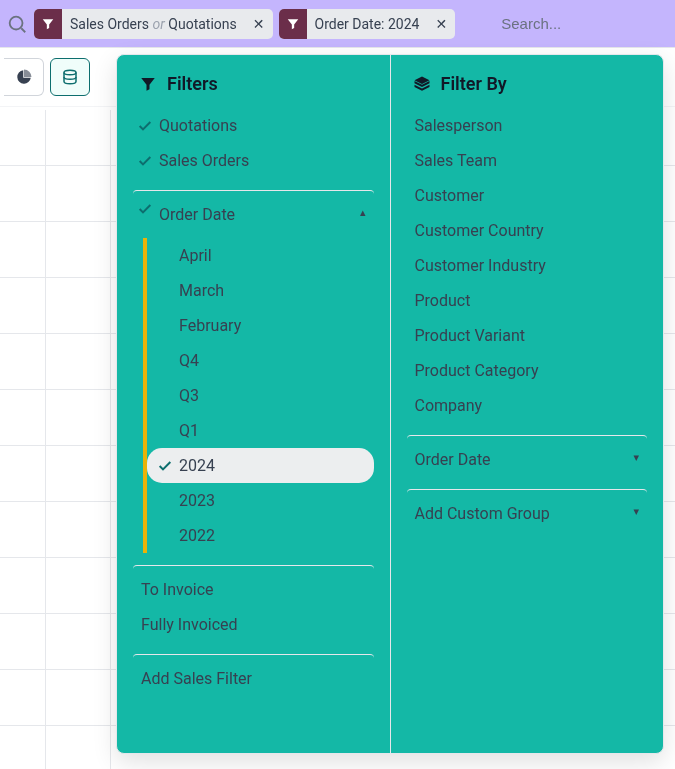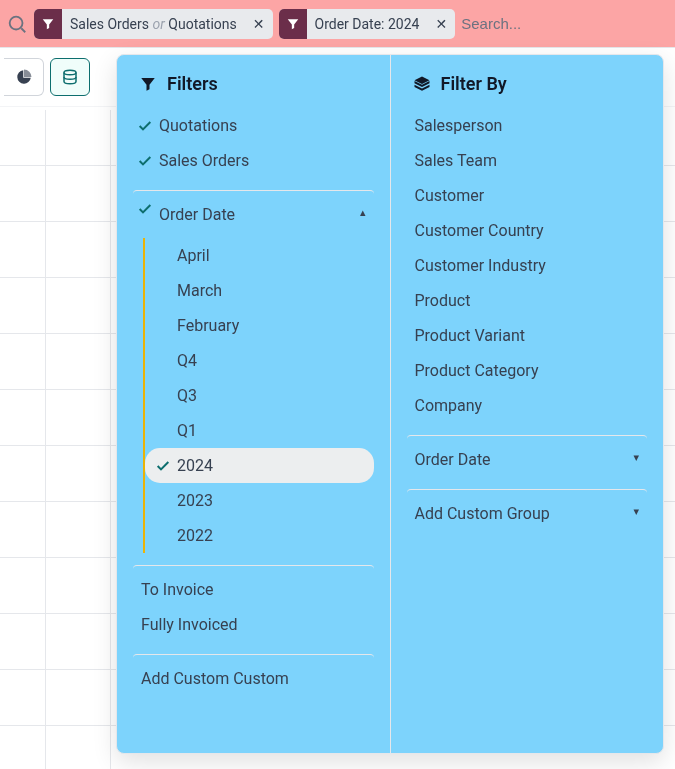--- a/index.html
+++ b/index.html
@@ -12,21 +12,21 @@
       height: 769px;
       overflow: hidden;
       position: relative;
     }
     .searchbar {
       display: flex;
       align-items: center;
       padding: 8px 6px;
       gap: 6px;
       border-bottom: 1px solid #e5e7eb;
-      background: #fca5a5;
+      background: #c4b5fd;
       height: 48px;
     }
     .searchbar .mag {
       width: 22px; height: 22px;
       color: #6b7280;
       flex-shrink: 0;
     }
     .chip {
       display: inline-flex;
       align-items: center;
@@ -60,20 +60,21 @@
       font-size: 14px;
     }
     .search-input {
       border: none;
       outline: none;
       font-size: 15px;
       color: #374151;
       flex: 1;
       min-width: 60px;
       background: transparent;
+      margin-left: 40px;
     }
     .search-input::placeholder { color: #6b7280; }
 
     .viewbar {
       display: flex;
       gap: 6px;
       padding: 10px 4px;
       border-bottom: 1px solid #f3f4f6;
     }
     .view-btn {
@@ -109,21 +110,21 @@
       position: absolute;
       top: 0; bottom: 0;
       border-right: 1px solid #e5e7eb;
     }
 
     .popover {
       position: absolute;
       top: 54px;
       left: 116px;
       width: 548px;
-      background: #7dd3fc;
+      background: #14b8a6;
       border: 1px solid #e5e7eb;
       border-radius: 8px;
       box-shadow: 0 8px 24px rgba(0,0,0,0.12);
       display: flex;
       min-height: 700px;
     }
     .panel {
       flex: 1;
       padding: 18px 0 18px 0;
     }
@@ -166,21 +167,21 @@
     }
     .check {
       position: absolute;
       left: 4px;
       top: 10px;
       width: 16px; height: 16px;
       color: #0d6e6e;
     }
     .submenu {
       list-style: none;
-      border-left: 2px solid #eab308;
+      border-left: 4px solid #eab308;
       margin: 6px 0 6px 10px;
     }
     .submenu li {
       padding: 8px 8px 8px 32px;
       cursor: pointer;
       position: relative;
       font-size: 16px;
       color: #374151;
     }
     .submenu li .check { left: 10px; top: 10px; }
@@ -312,21 +313,21 @@
       </li>
 
       <li class="sep-before" style="padding-left:8px">
         <span>To Invoice</span>
       </li>
       <li style="padding-left:8px">
         <span>Fully Invoiced</span>
       </li>
 
       <li class="sep-before" style="padding-left:8px">
-        <span>Add Custom Custom</span>
+        <span>Add Sales Filter</span>
       </li>
     </ul>
   </div>
 
   <div class="panel groupby">
     <div class="panel-header">
       <svg viewBox="0 0 24 24" fill="currentColor">
           <path d="M12 2l10 5-10 5L2 7l10-5zm0 11l10-5v3l-10 5-10-5V8l10 5zm0 5l10-5v3l-10 5-10-5v-3l10 5z"></path>
         </svg>
       <span>Filter By</span>

